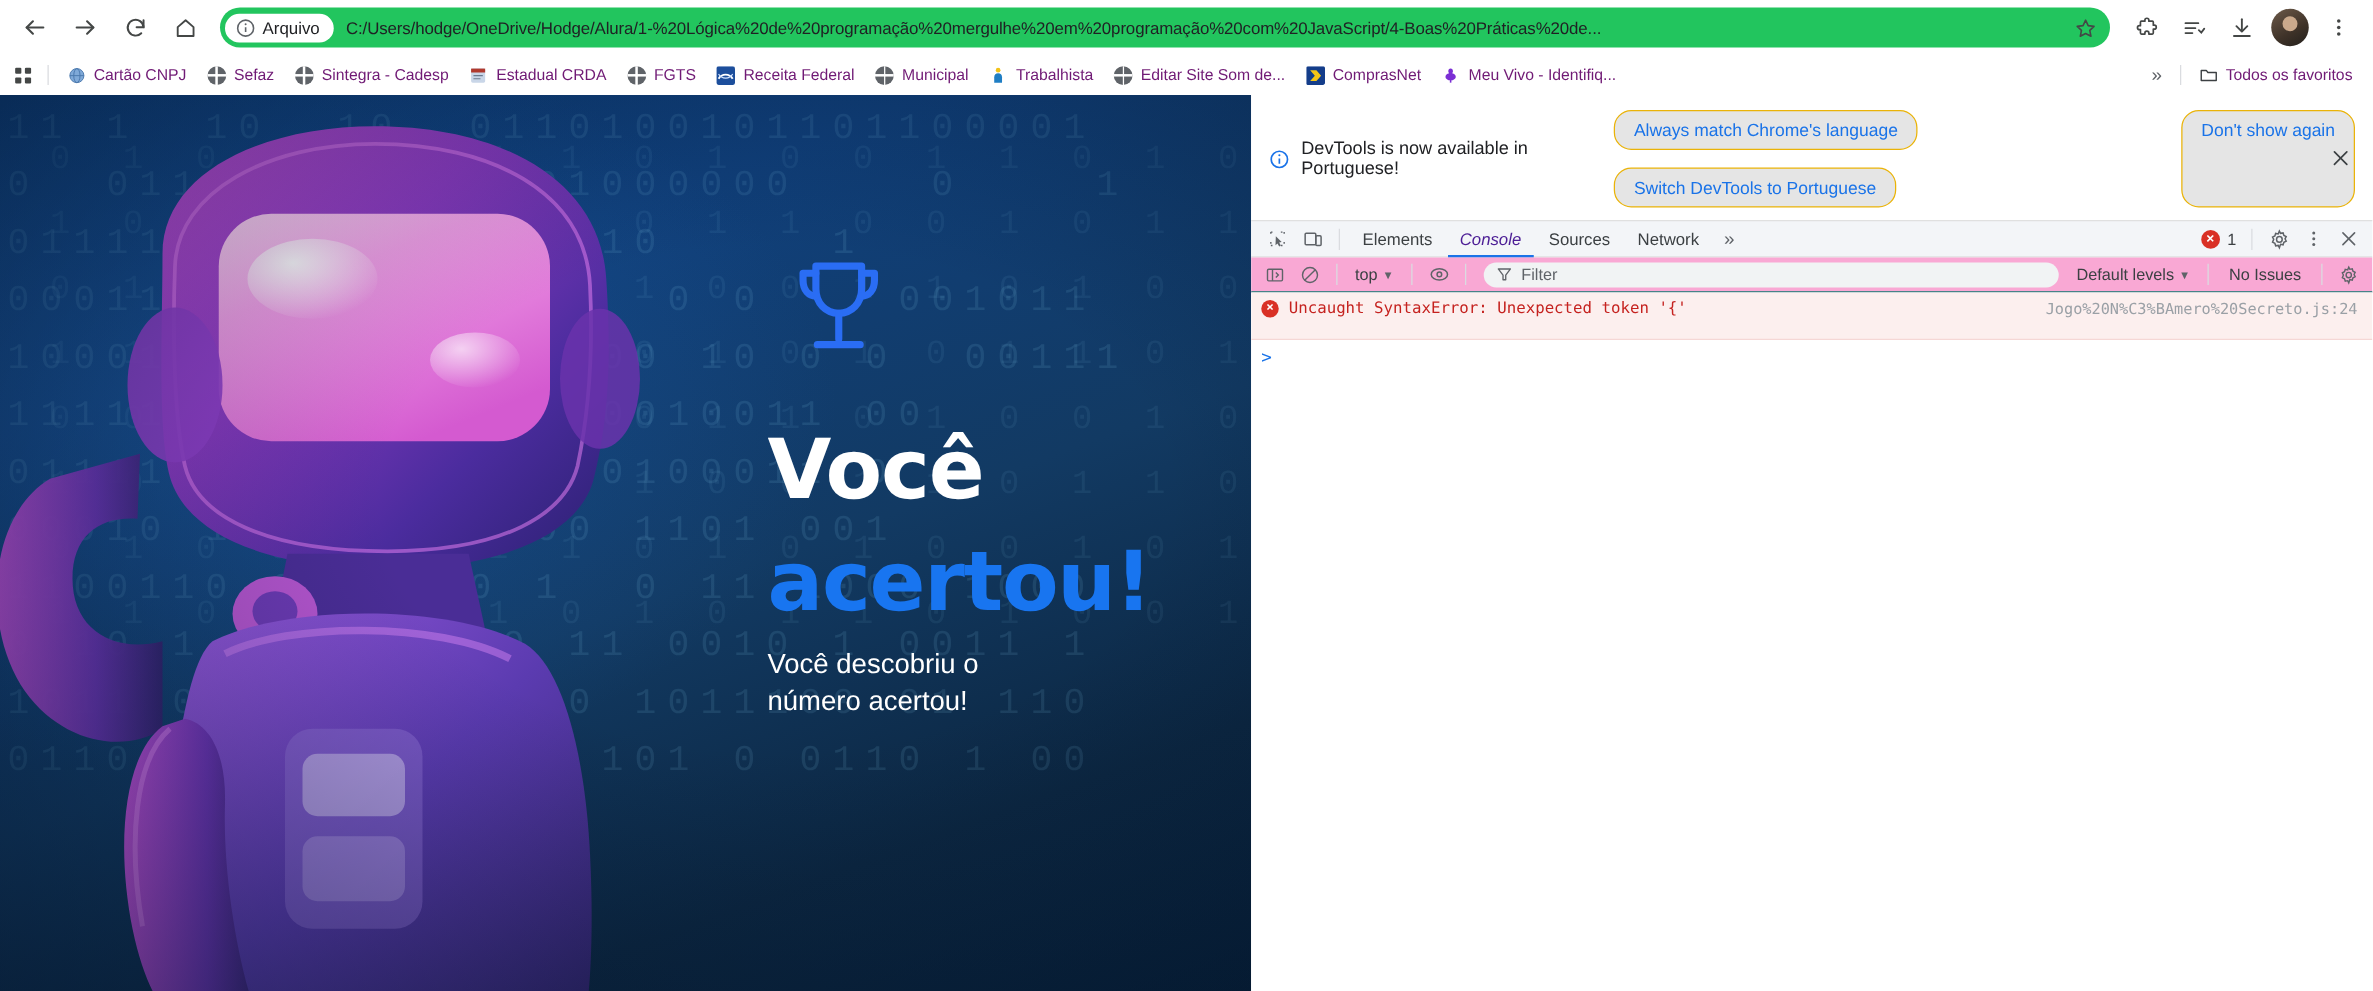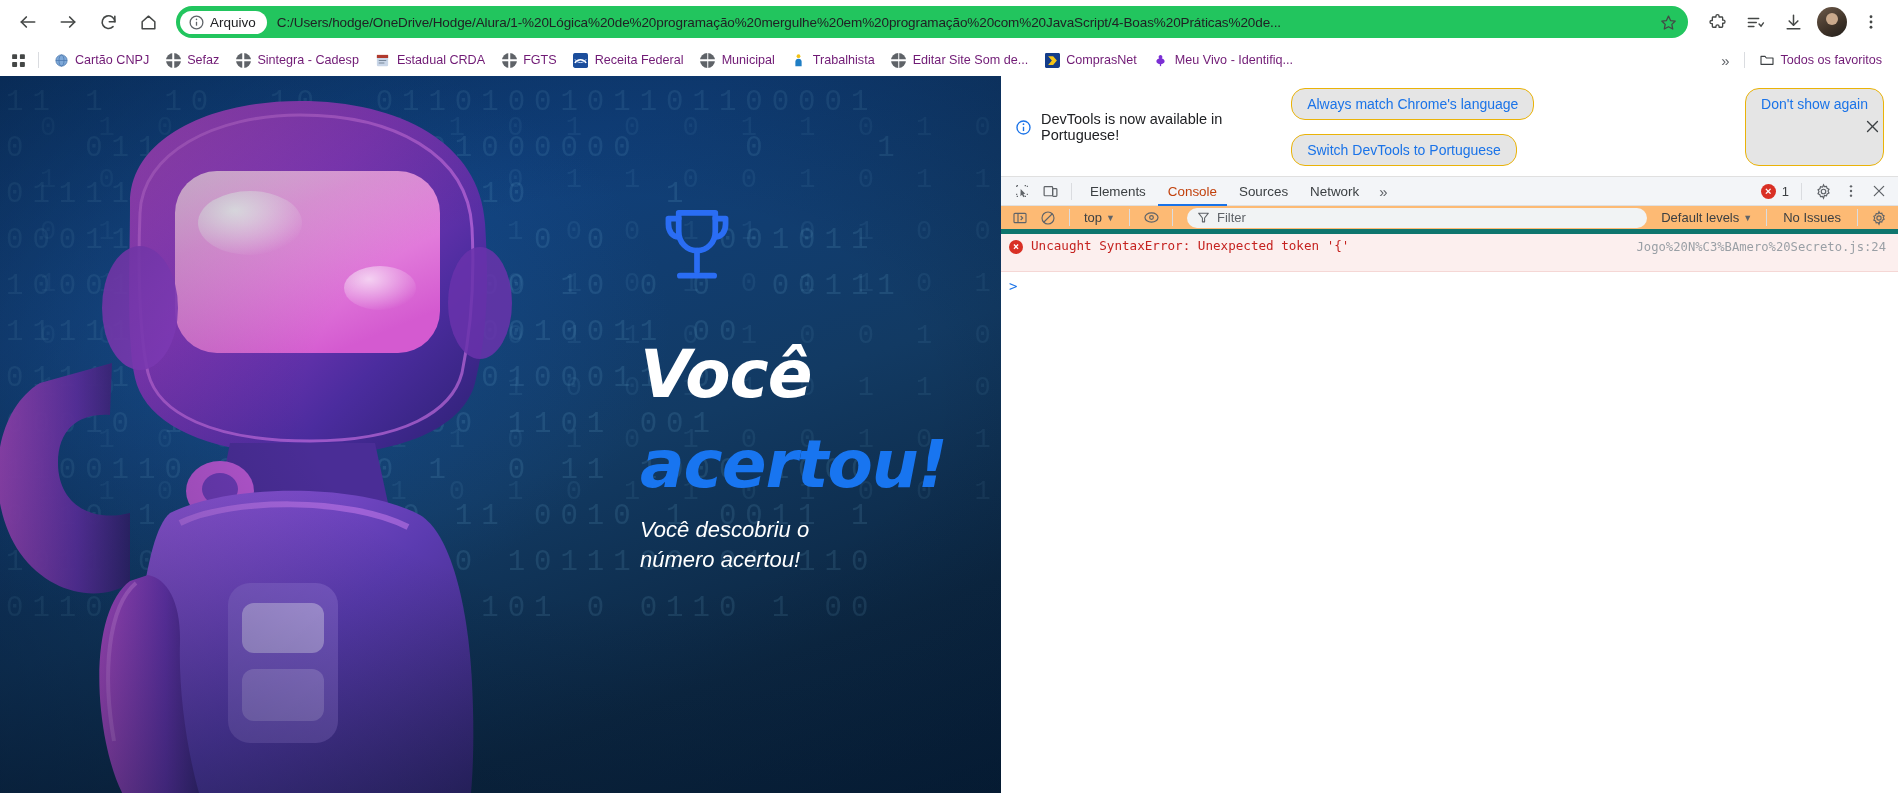--- a/index.html
+++ b/index.html
@@ -168,23 +168,22 @@
   
   .robot {
     position: absolute;
     left: -20px; bottom: -30px;
     width: 610px; height: 740px;
     pointer-events: none;
   }
 
   .content-col {
     position: absolute;
-    left: 640px; top: 130px;
+    left: 614px; top: 130px;
     width: 360px;
-    font-style: italic;
   }
   .trophy {
     width: 74px; height: 80px; margin: 0 0 52px 20px;
     color: #2a6df4;
   }
   .headline1 {
     font-family: "DejaVu Sans", sans-serif;
     font-size: 66px;
     font-weight: 700;
     color: #ffffff;
@@ -264,39 +263,39 @@
     width: 26px; height: 24px;
     display: flex; align-items: center; justify-content: center;
     color: #5f6368; flex: 0 0 auto;
   }
   .dt-vsep { width:1px; height:17px; background:#dadce0; margin:0 6px; flex:0 0 auto;}
   .dt-tab {
     padding: 0 10px; height: 29px; line-height: 29px;
     font-size: 13.4px; color: #3c4043; white-space: nowrap;
     flex: 0 0 auto;
   }
-  .dt-tab.active { color: #c2410c; box-shadow: inset 0 -2px 0 #1a73e8; }
+  .dt-tab.active { color: #4c1d95; box-shadow: inset 0 -2px 0 #1a73e8; font-style: italic; }
   .dt-more { padding: 0 8px; color:#5f6368; font-size:15px; flex:0 0 auto;}
   .dt-spacer { flex: 1 1 auto; }
   .err-badge { display:flex; align-items:center; gap:6px; flex:0 0 auto; padding-right:4px;}
   .err-dot {
     width: 15px; height: 15px; border-radius: 50%;
     background: #d93025; color: #fff;
     font-size: 11px; line-height: 15px; text-align: center;
     font-weight: 700;
   }
   .err-count { font-size: 13px; color: #3c4043; }
 
   .dt-filterbar {
     display: flex; align-items: center;
     height: 28px;
-    border-bottom: 5px solid #0f766e;
+    border-bottom: 1px solid #0f766e;
     padding: 0 6px 0 6px;
     gap: 2px;
-    background: #fdba74;
+    background: #f9a8d4;
   }
   .ctx-select {
     display:flex; align-items:center; gap:4px;
     font-size: 13px; color:#3c4043; padding: 0 6px; flex:0 0 auto;
   }
   .caret { font-size: 9px; color:#5f6368; }
   .filter-input {
     flex: 1 1 auto;
     height: 20px;
     background: #f1f3f4;

